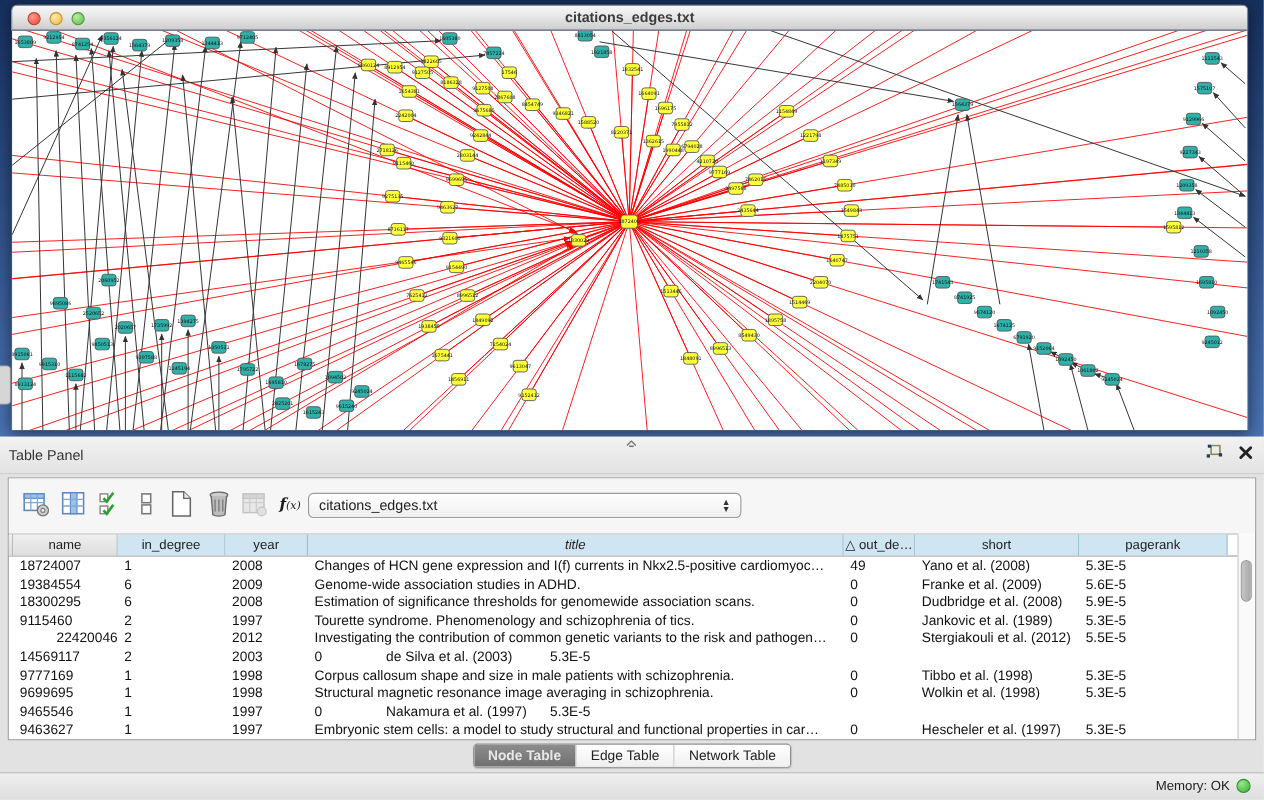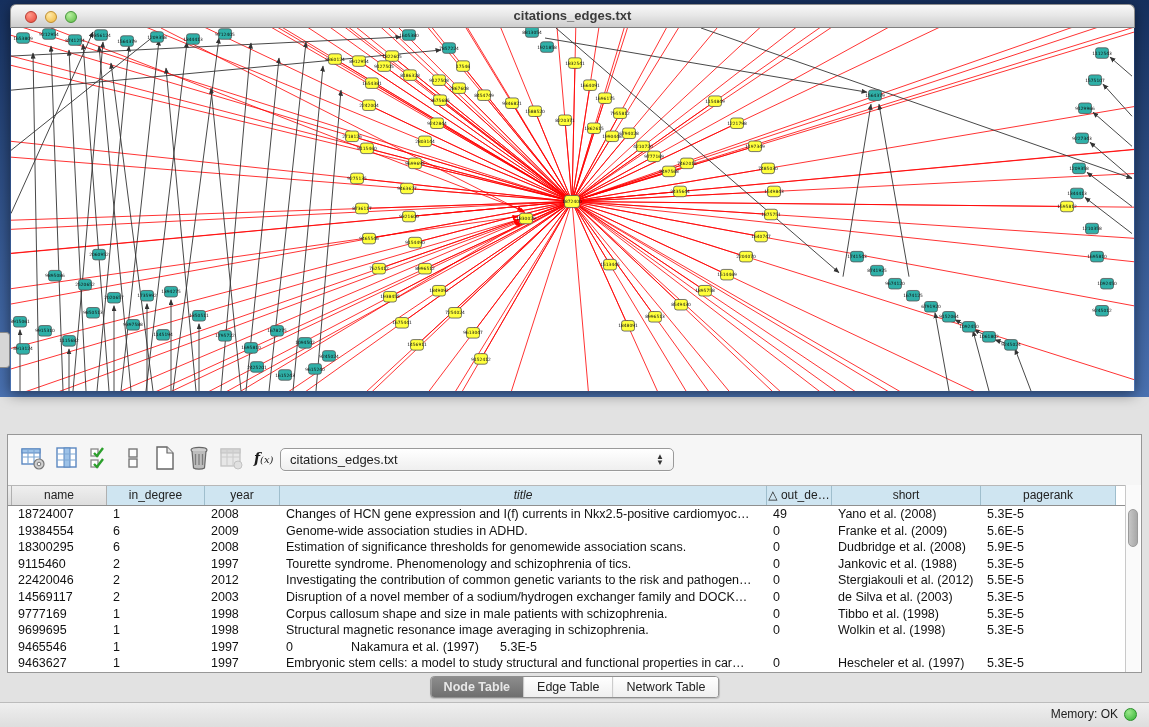--- a/index.html
+++ b/index.html
@@ -537,20 +537,38 @@
               <text x="1056" y="179.6" text-anchor="middle" font-size="4.4" font-family="DejaVu Sans, sans-serif" fill="#101010">1595812</text>
               <rect x="553.5" y="167" width="15" height="12" rx="2.6" fill="#ffff3c" stroke="#555" stroke-width="0.8"></rect>
               <text x="561" y="174.6" text-anchor="middle" font-size="4.4" font-family="DejaVu Sans, sans-serif" fill="#101010">1872400</text>
             </g>
           </svg>
     </div>
   </div>
   <div class="side-tab"></div>
 </div>
 
+<div class="tp-header">
+  <svg class="tp-grip" viewBox="0 0 10 7">
+    <path d="M1 5 L5 1 L9 5" fill="none" stroke="#444" stroke-width="1.2"></path>
+        <rect x="3" y="5" width="4" height="1.4" fill="#444"></rect>
+  </svg>
+  <span class="tp-title">Table Panel</span>
+  <div class="tp-actions">
+    <svg width="16" height="14" viewBox="0 0 16 14">
+      <rect x="5" y="1" width="8" height="8" fill="none" stroke="#8a8455" stroke-width="1.4"></rect>
+      <rect x="2" y="0" width="3" height="3" fill="#1d3a6d"></rect>
+          <rect x="12" y="8" width="3" height="3" fill="#1d3a6d"></rect>
+      <rect x="1" y="9" width="3" height="3" fill="#1d3a6d"></rect>
+    </svg>
+    <svg width="13" height="13" viewBox="0 0 13 13">
+      <path d="M2 2 L11 11 M11 2 L2 11" stroke="#222" stroke-width="2.6" stroke-linecap="round"></path>
+    </svg>
+  </div>
+</div>
 
 <div class="tp-body">
   <div class="toolbar">
     <svg class="tool" style="left:12px" viewBox="0 0 26 26">
       <rect x="2" y="4" width="18" height="15" fill="#fff" stroke="#5a87c0" stroke-width="1.4"></rect>
       <rect x="2" y="4" width="18" height="4" fill="#9dc2e8" stroke="#5a87c0"></rect>
       <path d="M2 12 h18 M8 4 v15 M14 4 v15" stroke="#7fa8d4" stroke-width="1.2"></path>
       <circle cx="19" cy="19" r="5" fill="#cfcfcf" stroke="#777" stroke-width="1.2"></circle>
       <circle cx="19" cy="19" r="1.8" fill="#f6f6f6" stroke="#777"></circle>
     </svg>
@@ -638,39 +656,38 @@
           <div class="td" style="width: 149px;">Dudbridge et al. (2008)</div>
           <div class="td" style="width: 135px;">5.9E-5</div>
         </div>
         <div class="tr">
           <div style="width: 4px;"></div>
           <div class="td" style="width: 95px;">9115460</div>
           <div class="td" style="width: 98px;">2</div>
           <div class="td" style="width: 75px;">1997</div>
           <div class="td" style="width: 487px;">Tourette syndrome. Phenomenology and schizophrenia of tics.</div>
           <div class="td" style="width: 65px;">0</div>
-          <div class="td" style="width: 149px;">Jankovic et al. (1988)</div>
+          <div class="td" style="width: 149px;">Jankovic et al. (1989)</div>
           <div class="td" style="width: 135px;">5.3E-5</div>
         </div>
         <div class="tr">
           <div style="width: 4px;"></div>
-          <div class="td" style="width: 95px;">22420046</div>
+          <div class="td" style="width: 95px; text-align: right;">22420046</div>
           <div class="td" style="width: 98px;">2</div>
           <div class="td" style="width: 75px;">2012</div>
           <div class="td" style="width: 487px;">Investigating the contribution of common genetic variants to the risk and pathogen…</div>
           <div class="td" style="width: 65px;">0</div>
           <div class="td" style="width: 149px;">Stergiakouli et al. (2012)</div>
           <div class="td" style="width: 135px;">5.5E-5</div>
         </div>
         <div class="tr">
           <div style="width: 4px;"></div>
           <div class="td" style="width: 95px;">14569117</div>
           <div class="td" style="width: 98px;">2</div>
           <div class="td" style="width: 75px;">2003</div>
-          <div class="td" style="width: 487px;">Disruption of a novel member of a sodium/hydrogen exchanger family and DOCK…</div>
           <div class="td" style="width: 65px;">0</div>
           <div class="td" style="width: 149px;">de Silva et al. (2003)</div>
           <div class="td" style="width: 135px;">5.3E-5</div>
         </div>
         <div class="tr">
           <div style="width: 4px;"></div>
           <div class="td" style="width: 95px;">9777169</div>
           <div class="td" style="width: 98px;">1</div>
           <div class="td" style="width: 75px;">1998</div>
           <div class="td" style="width: 487px;">Corpus callosum shape and size in male patients with schizophrenia.</div>

